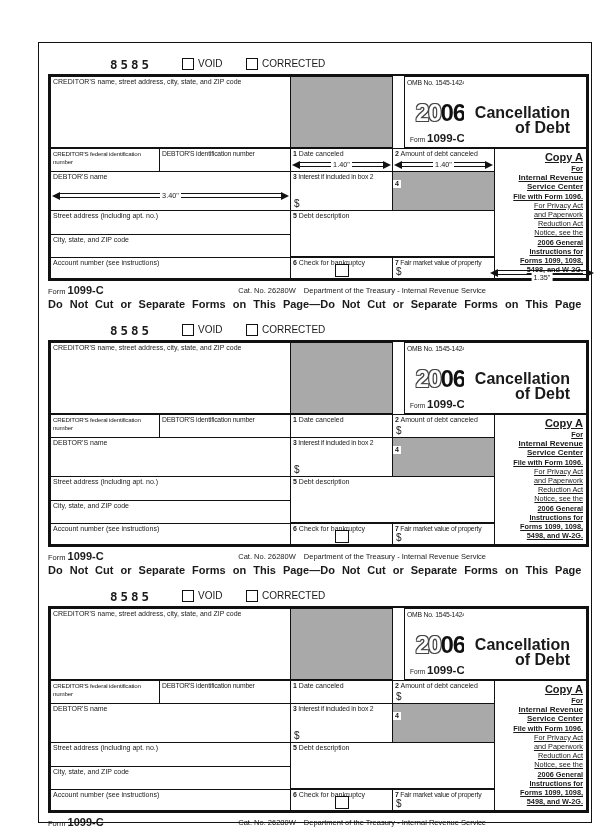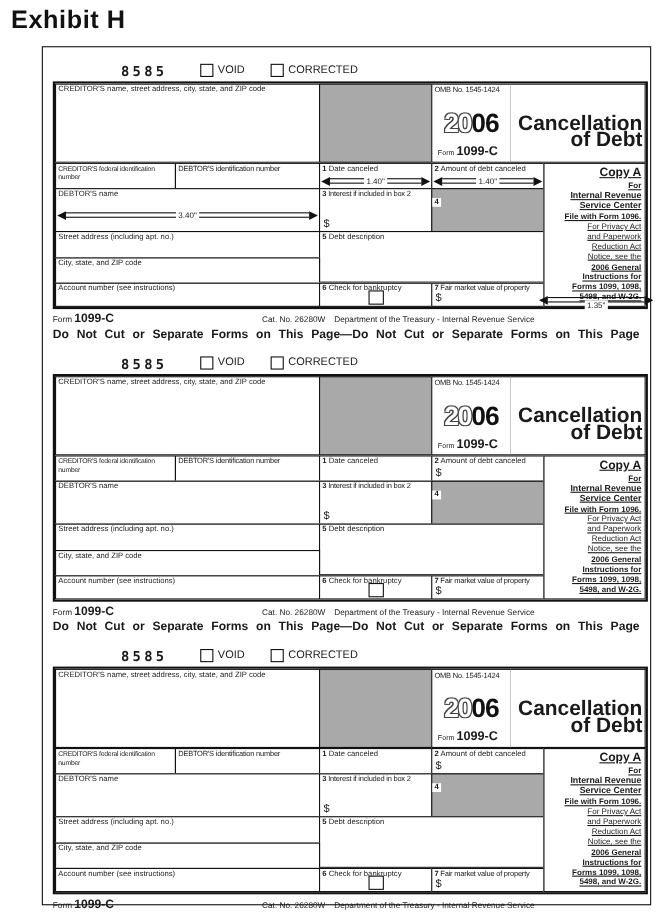--- a/index.html
+++ b/index.html
@@ -26,21 +26,21 @@
   
   .form-box{position:relative;width:537px;height:203px;border:2px solid #111;background:#fff;}
   .cell{position:absolute;border:1px solid #111;box-sizing:border-box;background:#fff;}
   .lbl{display:block;padding:1px 2px;font-size:7px;line-height:8px;}
   .lbl b{font-weight:bold;}
   .tiny{font-size:6.2px;letter-spacing:-.2px;}
   .small{font-size:6.8px;letter-spacing:-.2px;}
   .shaded{background:#a9a9a9;}
   .c-creditor{left:0;top:0;width:241px;height:72px;}
   .c-shade1{left:240px;top:0;width:103px;height:72px;}
-  .c-omb{left:342px;top:0;width:73px;height:72px;}
+  .c-omb{left:354px;top:0;width:73px;height:72px;}
   .c-title{left:414px;top:0;width:123px;height:72px;border-left:none;}
   .c-fedid{left:0;top:72px;width:110px;height:24px;}
   .c-debtorid{left:109px;top:72px;width:132px;height:24px;}
   .c-box1{left:240px;top:72px;width:103px;height:24px;}
   .c-box2{left:342px;top:72px;width:103px;height:24px;}
   .c-debtorname{left:0;top:95px;width:241px;height:40px;}
   .c-box3{left:240px;top:95px;width:103px;height:40px;}
   .c-box4{left:342px;top:95px;width:103px;height:40px;}
   .c-street{left:0;top:134px;width:241px;height:25px;}
   .c-box5{left:240px;top:134px;width:205px;height:47px;}
@@ -54,22 +54,22 @@
   .c-copya .b{font-weight:bold;text-align:right;}
   .c-copya .big{font-weight:bold;font-size:8px;}
 
   .omb-lbl{display:block;padding:2px 0 0 2px;font-size:6.8px;letter-spacing:-.2px;}
   .year{position:absolute;top:22px;left:0;right:0;text-align:center;
         font-size:24px;font-weight:bold;letter-spacing:-1px;}
   .y20{color:#fff;text-shadow:-1px -1px 0 #444,1px -1px 0 #444,-1px 1px 0 #444,1px 1px 0 #444;}
   .y06{color:#111;}
   .form-id{position:absolute;bottom:3px;left:5px;font-size:6.5px;}
   .form-id b{font-size:11.5px;font-weight:bold;}
-  .c-title .title-txt{display:block;margin-top:28px;padding-right:2px;text-align:right;
-        font-weight:bold;font-size:19px;line-height:15px;}
+  .c-title .title-txt{display:block;margin-top:28px;padding-right:16px;text-align:right;
+        font-weight:bold;font-size:16px;line-height:15px;}
   .dollar{position:absolute;left:3px;bottom:1px;font-size:10px;}
   .no4{display:inline-block;background:#fff;padding:0 2px 1px 2px;font-size:7px;font-weight:bold;}
   .cb6{position:absolute;left:50%;transform:translateX(-50%);bottom:1px;width:12px;height:11px;
         border:1.5px solid #111;background:#fff;}
 
   
   .arrow{position:absolute;display:flex;align-items:center;height:9px;}
   .a-box{left:1px;right:1px;bottom:2px;}
   .a-name{left:1px;right:1px;bottom:10px;}
   .a-copy{left:440px;top:192px;width:104px;}
@@ -88,21 +88,20 @@
   .ftr .f-cat{position:absolute;left:50%;transform:translateX(-50%);top:2px;}
   .ftr .f-dept{position:absolute;right:0;top:2px;}
   .dnc{display:flex;justify-content:space-between;align-items:center;margin-top:2px;
         font-weight:bold;font-size:11px;white-space:nowrap;}
   .dnc span{word-spacing:4px;}
 </style>
 </head>
 <body>
 
 <div class="page">
-  <h1 class="page-title">Exhibit H</h1>
   <div class="page-border"></div>
   <div>
   <div class="form-block">
 
     <div class="hdr">
       <span class="print-code">8585</span>
       <span class="chk-group chk-void">
         <span class="cb"></span>
         <span>VOID</span>
       </span>

